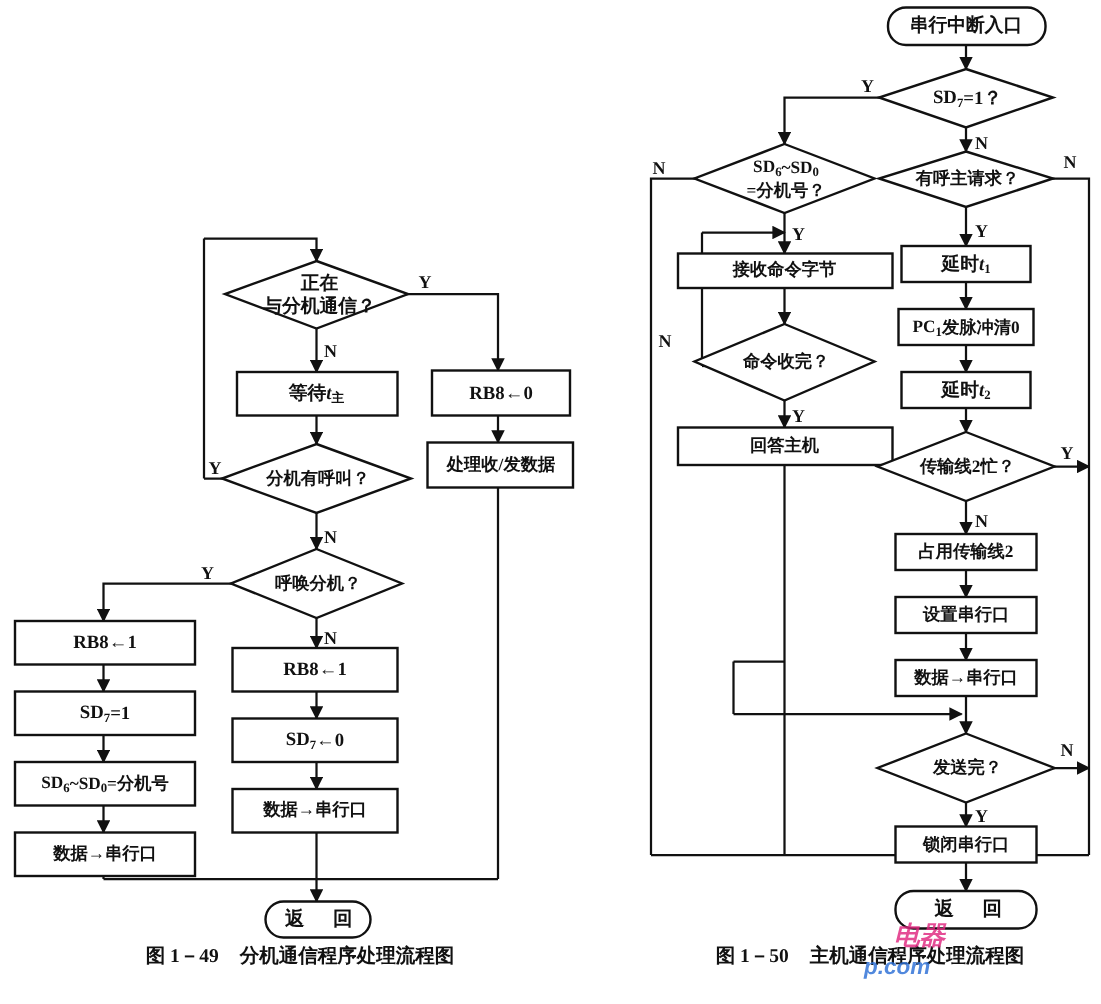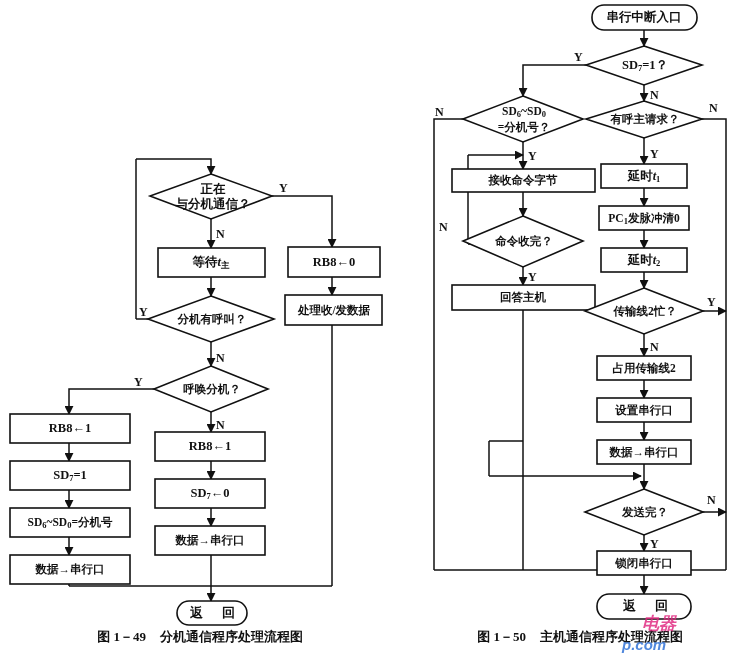--- a/index.html
+++ b/index.html
@@ -33,21 +33,21 @@
   .yn{
     font-family:"Liberation Serif","DejaVu Serif",serif;
     font-size:12px;font-weight:700;fill:#111;
   }
   .caption{
     font-family:"Liberation Serif","DejaVu Serif",serif;
     font-size:13px;font-weight:700;fill:#111;
     text-anchor:middle;
   }
   
-  .wm{position:absolute;pointer-events:none;margin-left:46px;}
+  .wm{position:absolute;pointer-events:none;}
   .wm-text{
     font-family:"Liberation Sans","DejaVu Sans",sans-serif;
     font-weight:700;font-style:italic;
     opacity:.82;
   }
 </style>
 </head>
 <body>
 
 <div id="stage">

